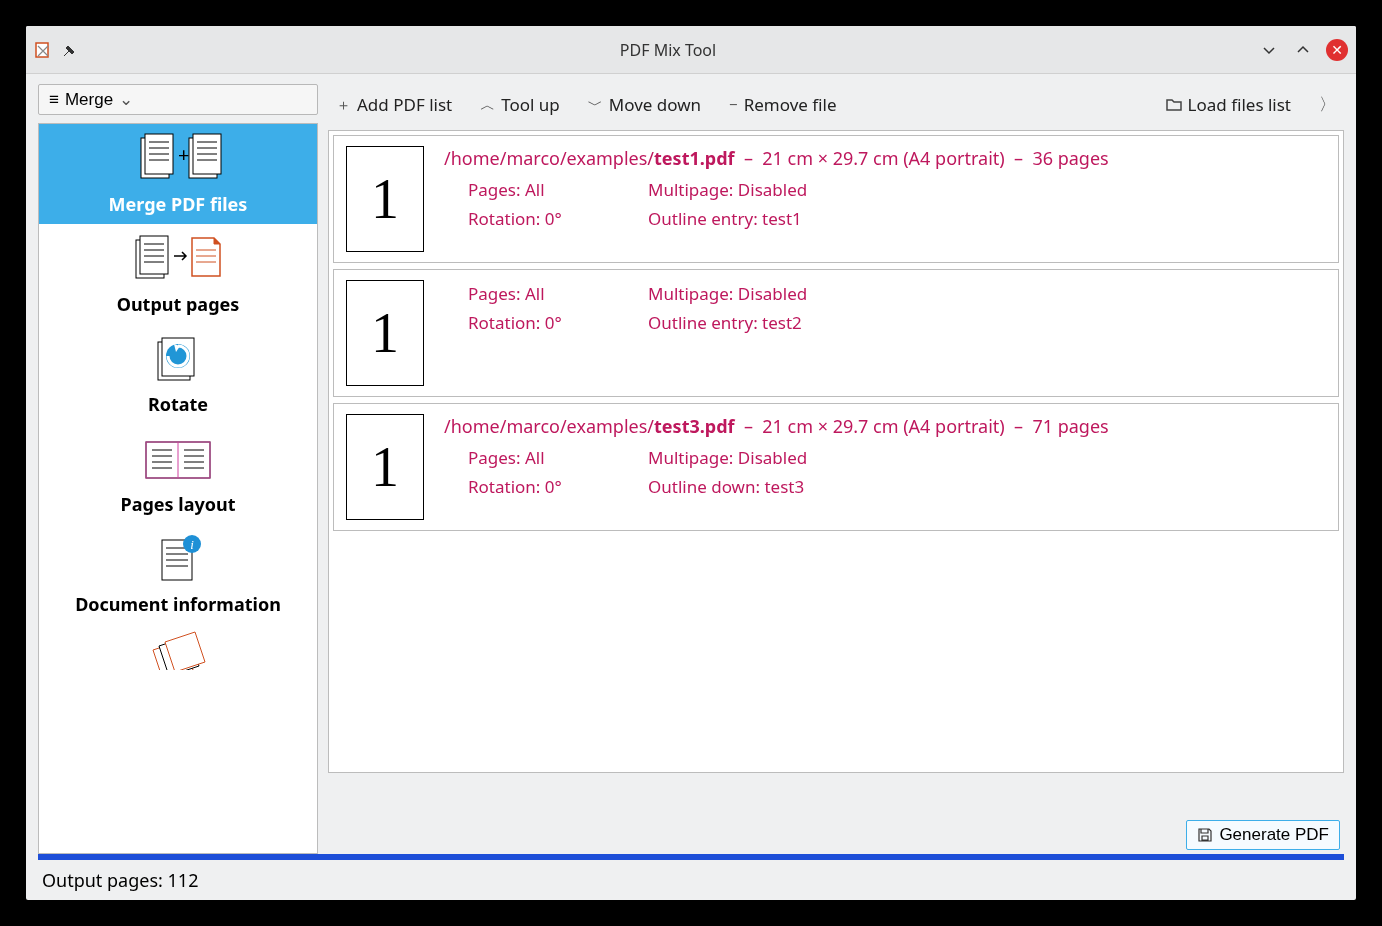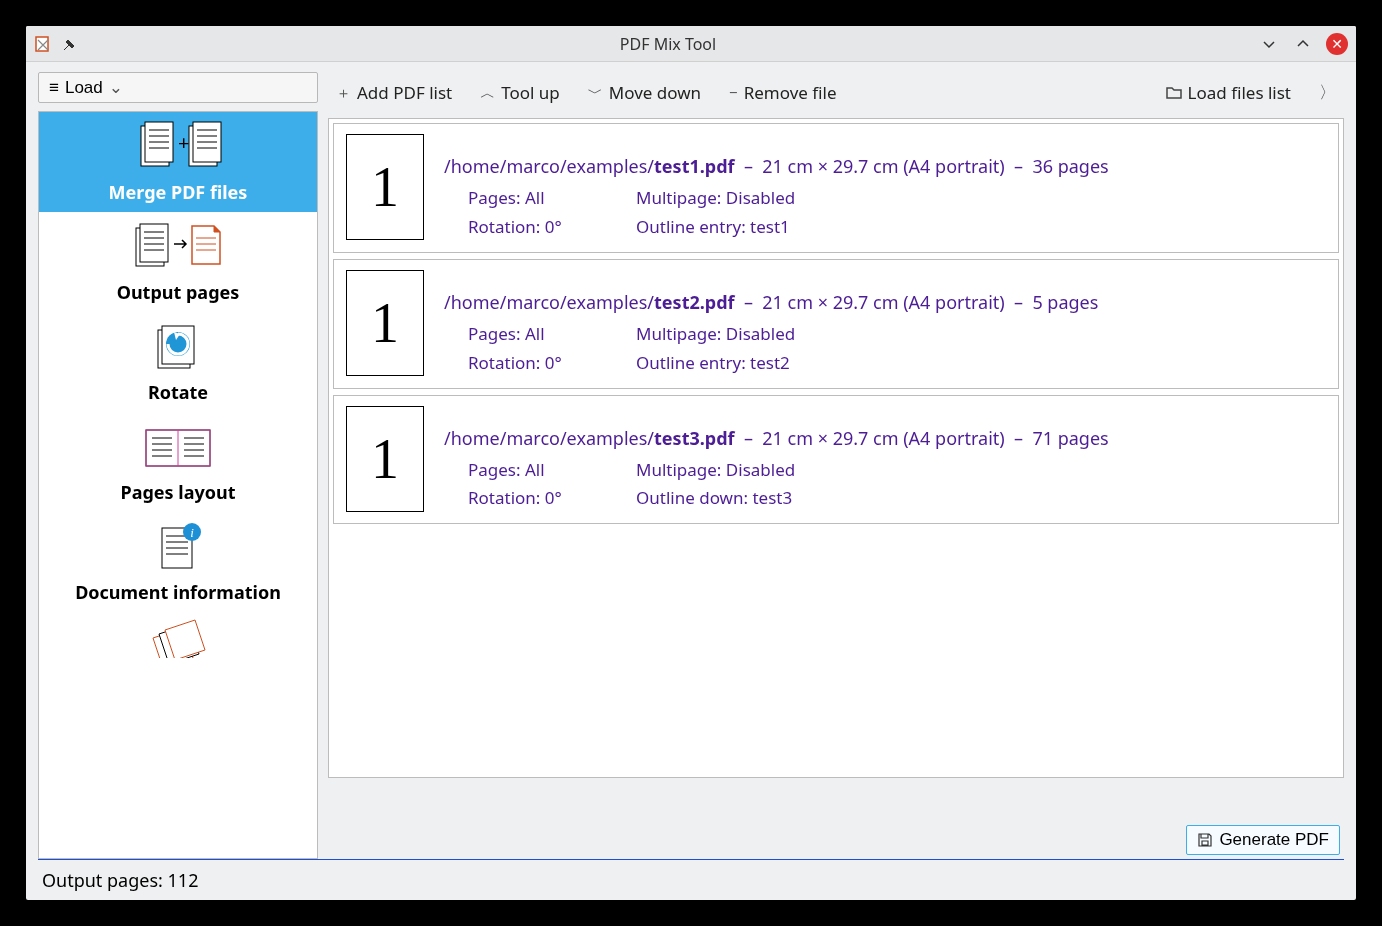--- a/index.html
+++ b/index.html
@@ -14,21 +14,21 @@
 .window {
   width: 100%;
   height: 100%;
   background: #eff0f1;
   display: flex;
   flex-direction: column;
   border-radius: 2px;
   overflow: hidden;
 }
 .titlebar {
-  height: 36px;
+  height: 48px;
   background: #e6e7e8;
   display: flex;
   align-items: center;
   padding: 0 8px;
   border-bottom: 1px solid #d0d0d0;
 }
 .titlebar .left { display: flex; gap: 10px; align-items: center; }
 .titlebar .center { flex: 1; text-align: center; font-size: 16px; color: #333; }
 .titlebar .right { display: flex; gap: 12px; align-items: center; }
 .app-icon { width: 18px; height: 18px; }
@@ -91,40 +91,40 @@
   margin-bottom:6px;
   padding:10px 12px;
   display:flex;
   gap:20px;
   align-items:flex-start;
 }
 .page-thumb {
   width:78px; height:106px; border:1px solid #000; display:flex; align-items:center; justify-content:center;
   font-size:56px; font-family: Georgia, serif;
 }
-.file-info { flex:1; font-size:17px; color:#4c1d95;margin-top:20px; }
+.file-info { flex:1; font-size:17px; color:#be185d; }
 .file-path { margin-bottom:6px; font-size:18px; }
 .file-path .fname { font-weight:bold; }
-.file-meta-row { display:flex; gap:28px; padding-left:24px; font-size:17px; line-height:1.7;align-items:flex-end; }
+.file-meta-row { display:flex; gap:40px; padding-left:24px; font-size:17px; line-height:1.7;align-items:flex-end; }
 .file-meta-row .col1 { width:140px; }
 .bottom-bar {
   display:flex; justify-content:flex-end; padding:8px 4px 4px 4px;
 }
 .gen-btn {
   border:1px solid #3daee9;
   background:#f5fbff;
   padding:4px 10px;
   font-size:17px;
   display:flex; align-items:center; gap:6px;
   cursor:pointer;
   border-radius:2px;
   margin-top:33px;
 }
 .status {
-  border-top:1px solid #1d4ed8;
+  border-top:6px solid #1d4ed8;
   padding:8px 4px 2px 4px;
   font-size:18px;
 }
 .chev { color:#555; }
 svg { display:block; }
 </style>
 </head>
 <body>
 
 <div class="window">
@@ -156,21 +156,21 @@
         </span>
       <span class="win-ctrl win-close">✕</span>
     </div>
   </div>
 
   <div class="content">
     <div class="upper">
       <div class="sidebar-wrap">
         <button class="menu-btn">
           <span>≡</span>
-          <span>Load</span>
+          <span>Merge</span>
           <span class="chev">⌄</span>
         </button>
         <div class="sidebar">
           <div class="sidebar-item selected">
             <div class="icon-box">
               <svg width="90" height="54" viewBox="0 0 90 54">
                 <rect x="8" y="6" width="28" height="40" fill="#fff" stroke="#000"></rect>
                   <rect x="12" y="2" width="28" height="40" fill="#fff" stroke="#000"></rect>
                 <line x1="16" y1="10" x2="36" y2="10" stroke="#000"></line>
                   <line x1="16" y1="16" x2="36" y2="16" stroke="#000"></line>
@@ -305,21 +305,20 @@
                 </div>
       <div class="file-meta-row">
                   <span class="col1">Rotation: 0°</span>
                   <span>Outline entry: test1</span>
                 </div>
     </div>
             </div>
             <div class="file-row">
     <div class="page-thumb">1</div>
     <div class="file-info">
-      <div class="file-path">/home/marco/examples/<span class="fname">test2.pdf</span> &nbsp;–&nbsp; 21 cm × 29.7 cm (A4 portrait) &nbsp;–&nbsp; 5 pages</div>
       <div class="file-meta-row">
                   <span class="col1">Pages: All</span>
                   <span>Multipage: Disabled</span>
                 </div>
       <div class="file-meta-row">
                   <span class="col1">Rotation: 0°</span>
                   <span>Outline entry: test2</span>
                 </div>
     </div>
             </div>

